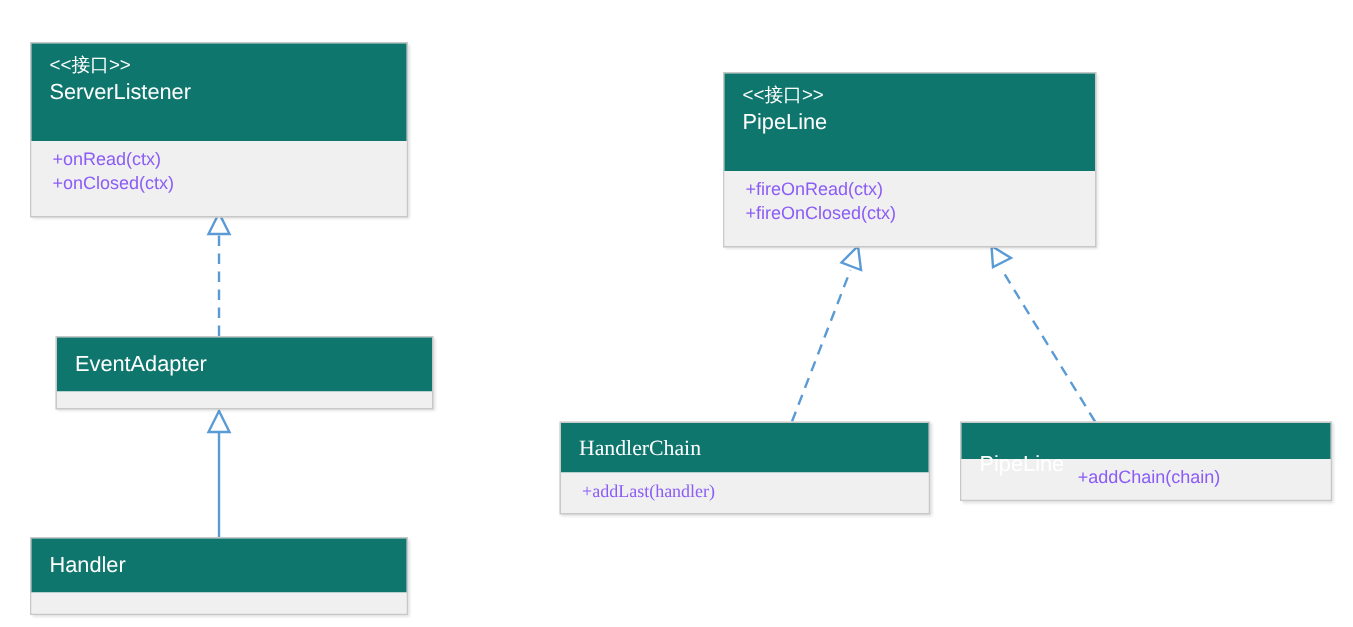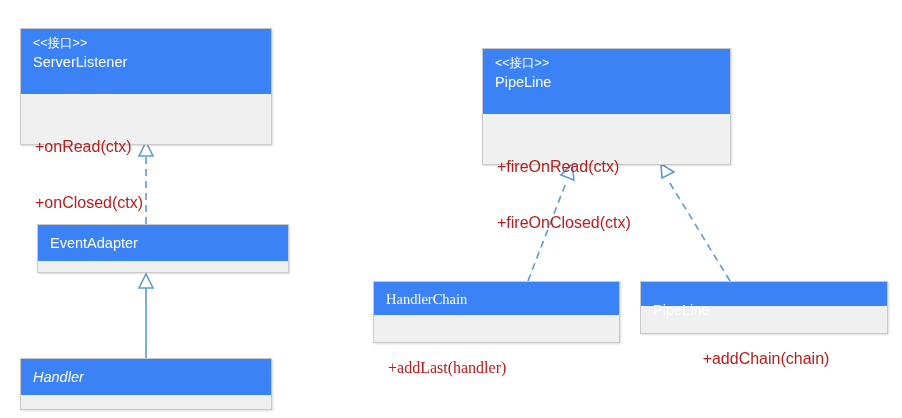--- a/index.html
+++ b/index.html
@@ -18,21 +18,21 @@
     overflow: hidden;
   }
   .uml-class {
     position: absolute;
     box-sizing: border-box;
     border: 1px solid #c8c8c8;
     background: #f0f0f0;
     box-shadow: 1px 1px 2px rgba(0,0,0,0.14);
   }
   .uml-header {
-    background: #3b82f6;
+    background: #0f766e;
     box-sizing: border-box;
     padding: 6px 10px 6px 12px;
     color: #ffffff;
   }
   .stereotype {
     font-size: 12.5px;
     line-height: 17px;
     color: #ffffff;
     white-space: nowrap;
   }
@@ -44,25 +44,24 @@
   }
   .uml-body {
     background: #f0f0f0;
     box-sizing: border-box;
     padding: 5px 10px 5px 14px;
   }
   .uml-body.empty {
     padding: 0;
   }
   .member {
-    font-size: 16px;
+    font-size: 12px;
     line-height: 15.5px;
-    color: #b91c1c;
+    color: #8b5cf6;
     white-space: nowrap;
-    margin-top: 40px;
   }
   svg.links {
     position: absolute;
     left: 0;
     top: 0;
     width: 902px;
     height: 418px;
     overflow: visible;
     pointer-events: none;
   }
@@ -120,21 +119,21 @@
   </div>
 
   <div class="uml-class" style="left:37px; top:224px; width:252px;">
     <div class="uml-header" style="height:36px; padding-top:8px;">
       <div class="class-title">EventAdapter</div>
     </div>
     <div class="uml-body empty" style="height:11px;"></div>
   </div>
 
   <div class="uml-class" style="left:20px; top:358px; width:252px;">
-    <div class="uml-header" style="height:36px; padding-top:8px;font-style:italic;">
+    <div class="uml-header" style="height:36px; padding-top:8px;">
       <div class="class-title">Handler</div>
     </div>
     <div class="uml-body empty" style="height:14px;"></div>
   </div>
 
   <div class="uml-class" style="left:482px; top:48px; width:249px;">
     <div class="uml-header" style="height:65px;">
       <div class="stereotype">&lt;&lt;接口&gt;&gt;</div>
       <div class="class-title">PipeLine</div>
     </div>

